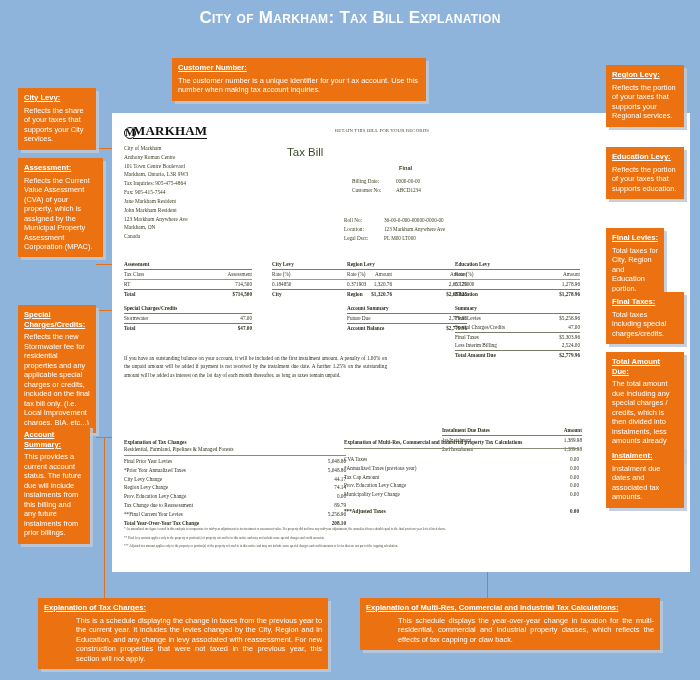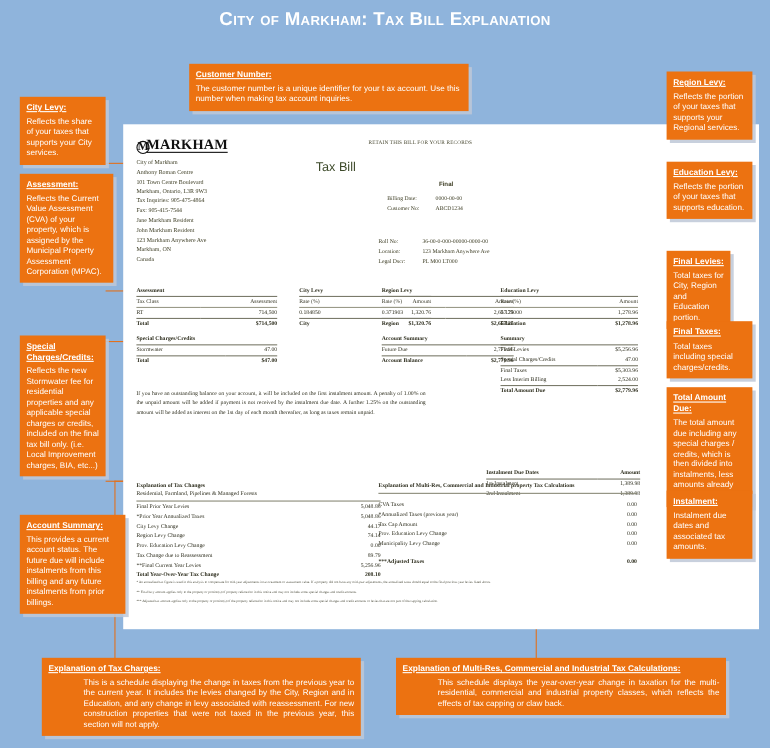--- a/index.html
+++ b/index.html
@@ -447,21 +447,21 @@
 <div class="callout" style="left:18px; top:158px; width:85px;">
   <span class="ttl">Assessment:</span>
   <span class="bdy">Reflects the Current Value Assessment (CVA) of your property, which is assigned by the Municipal Property Assessment Corporation (MPAC).</span>
 </div>
 
 <div class="callout" style="left:18px; top:285px; width:78px;margin-top:20px;">
   <span class="ttl">Special Charges/Credits:</span>
   <span class="bdy">Reflects the new Stormwater fee for residential properties and any applicable special charges or credits, included on the final tax bill only. (i.e. Local Improvement charges, BIA, etc...)</span>
 </div>
 
-<div class="callout" style="left:18px; top:425px; width:96px;margin-top:43px;">
+<div class="callout" style="left:18px; top:425px; width:72px;">
   <span class="ttl">Account Summary:</span>
   <span class="bdy">This provides a current account status. The future due will include instalments from this billing and any future instalments from prior billings.</span>
 </div>
 
 <div class="callout" style="left:606px; top:65px; width:78px;">
   <span class="ttl">Region Levy:</span>
   <span class="bdy">Reflects the portion of your taxes that supports your Regional services.</span>
 </div>
 
 <div class="callout" style="left:606px; top:147px; width:78px;">

